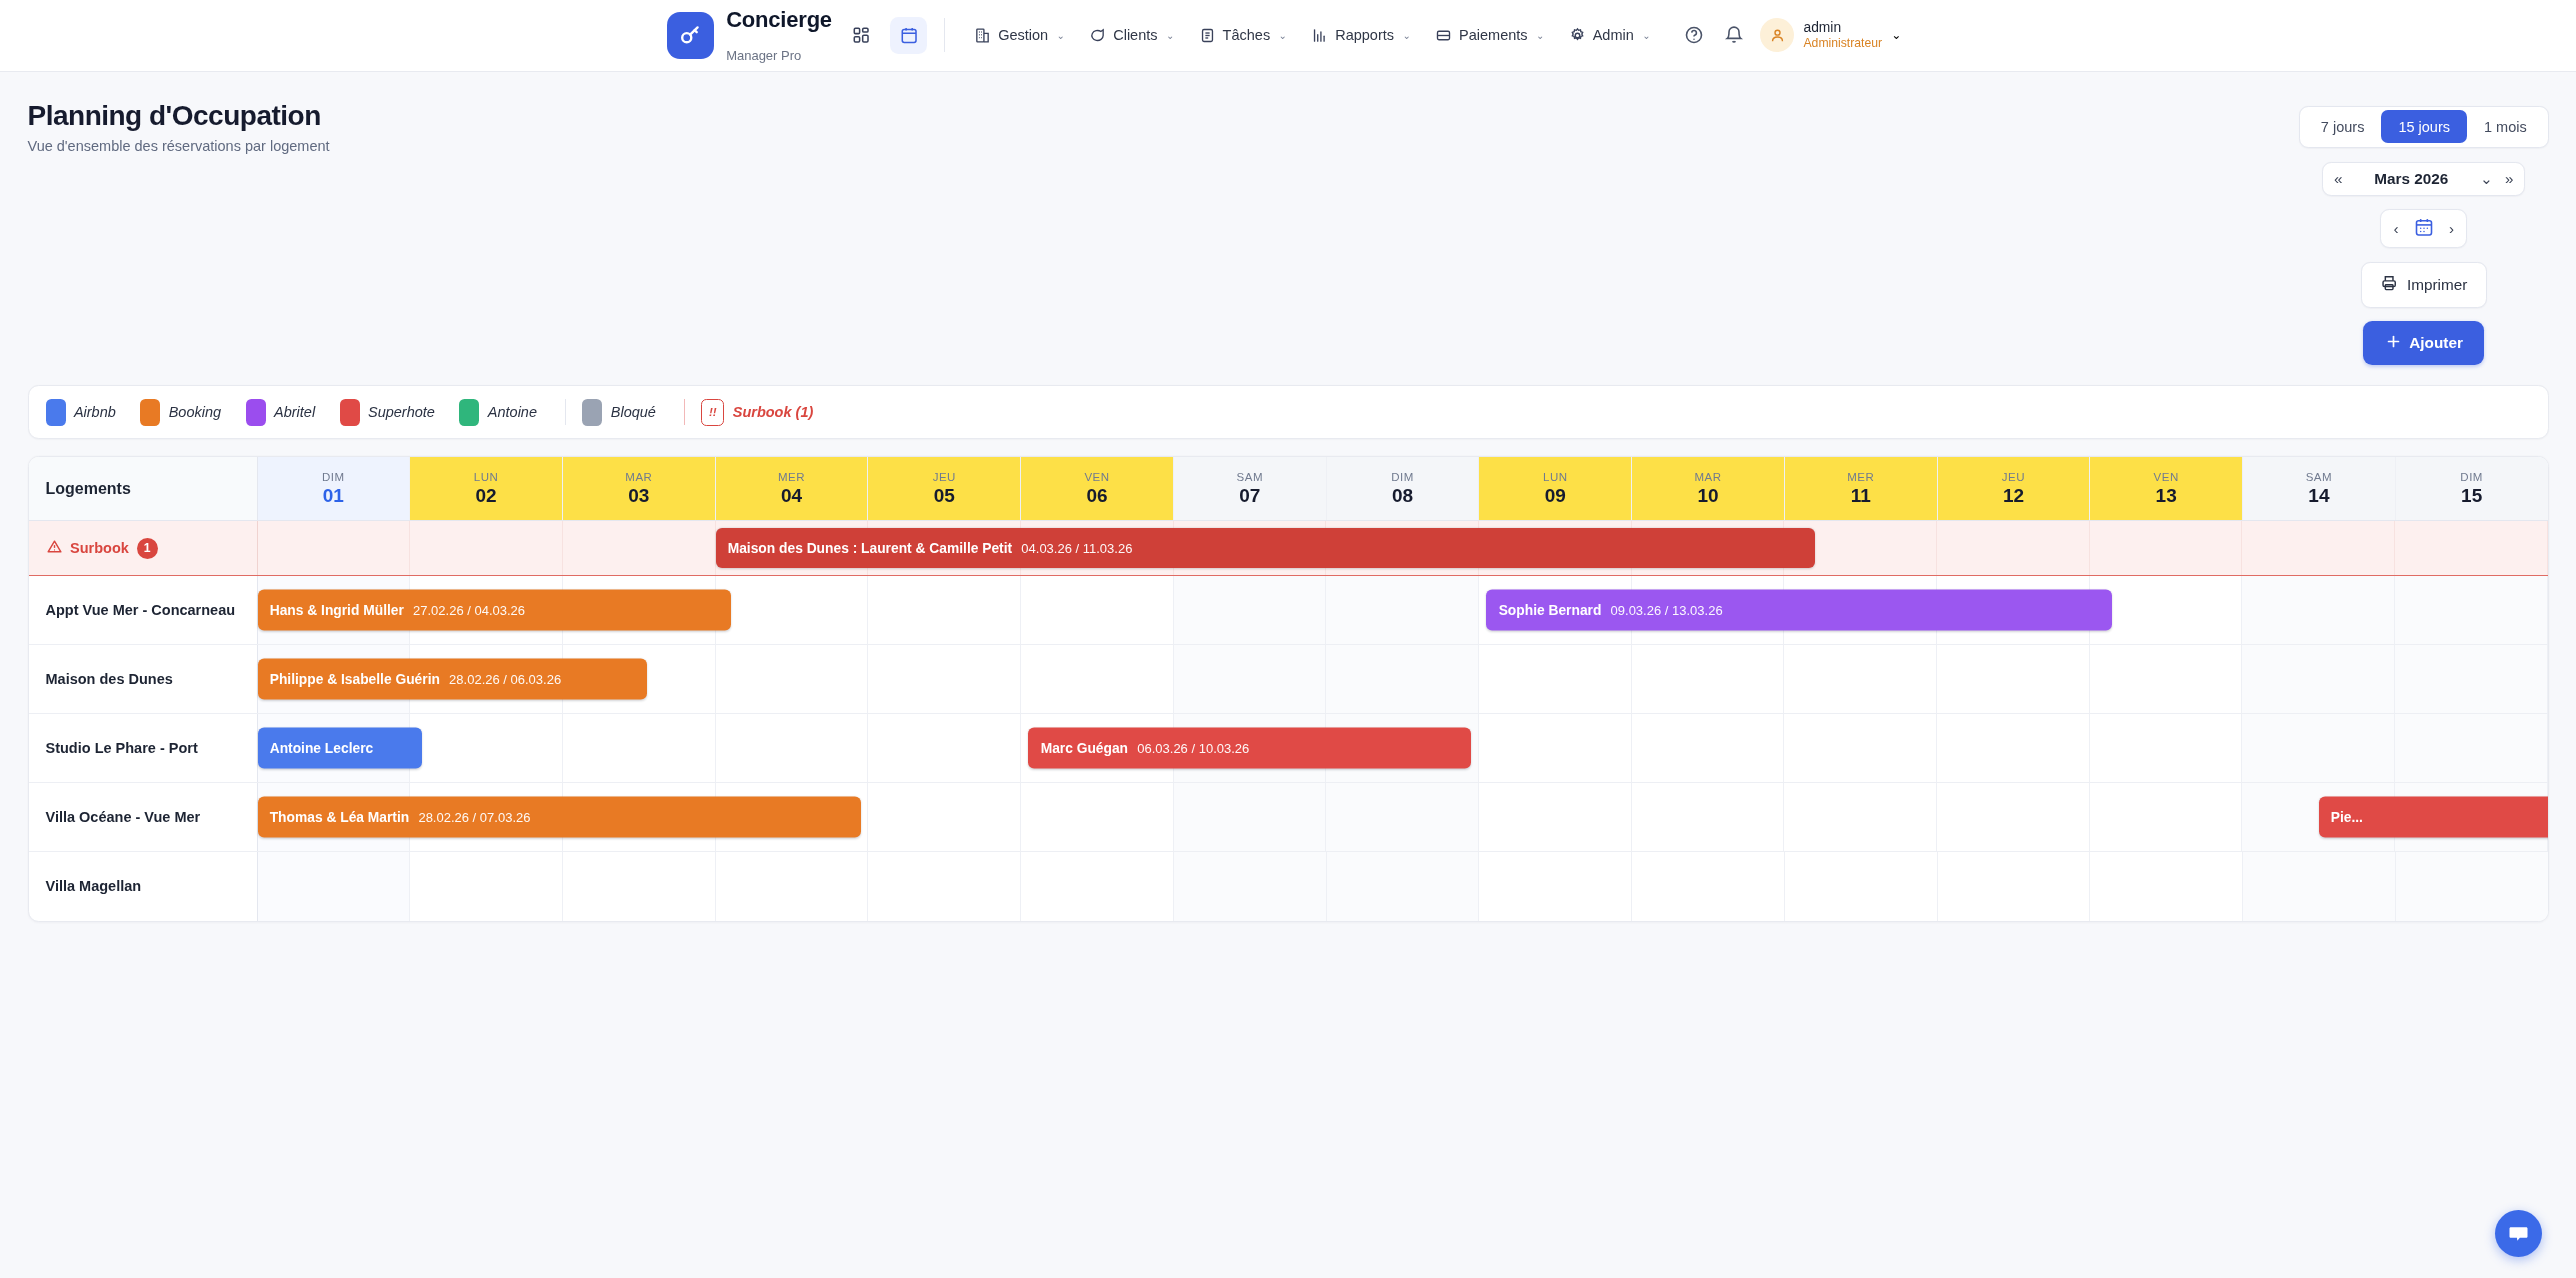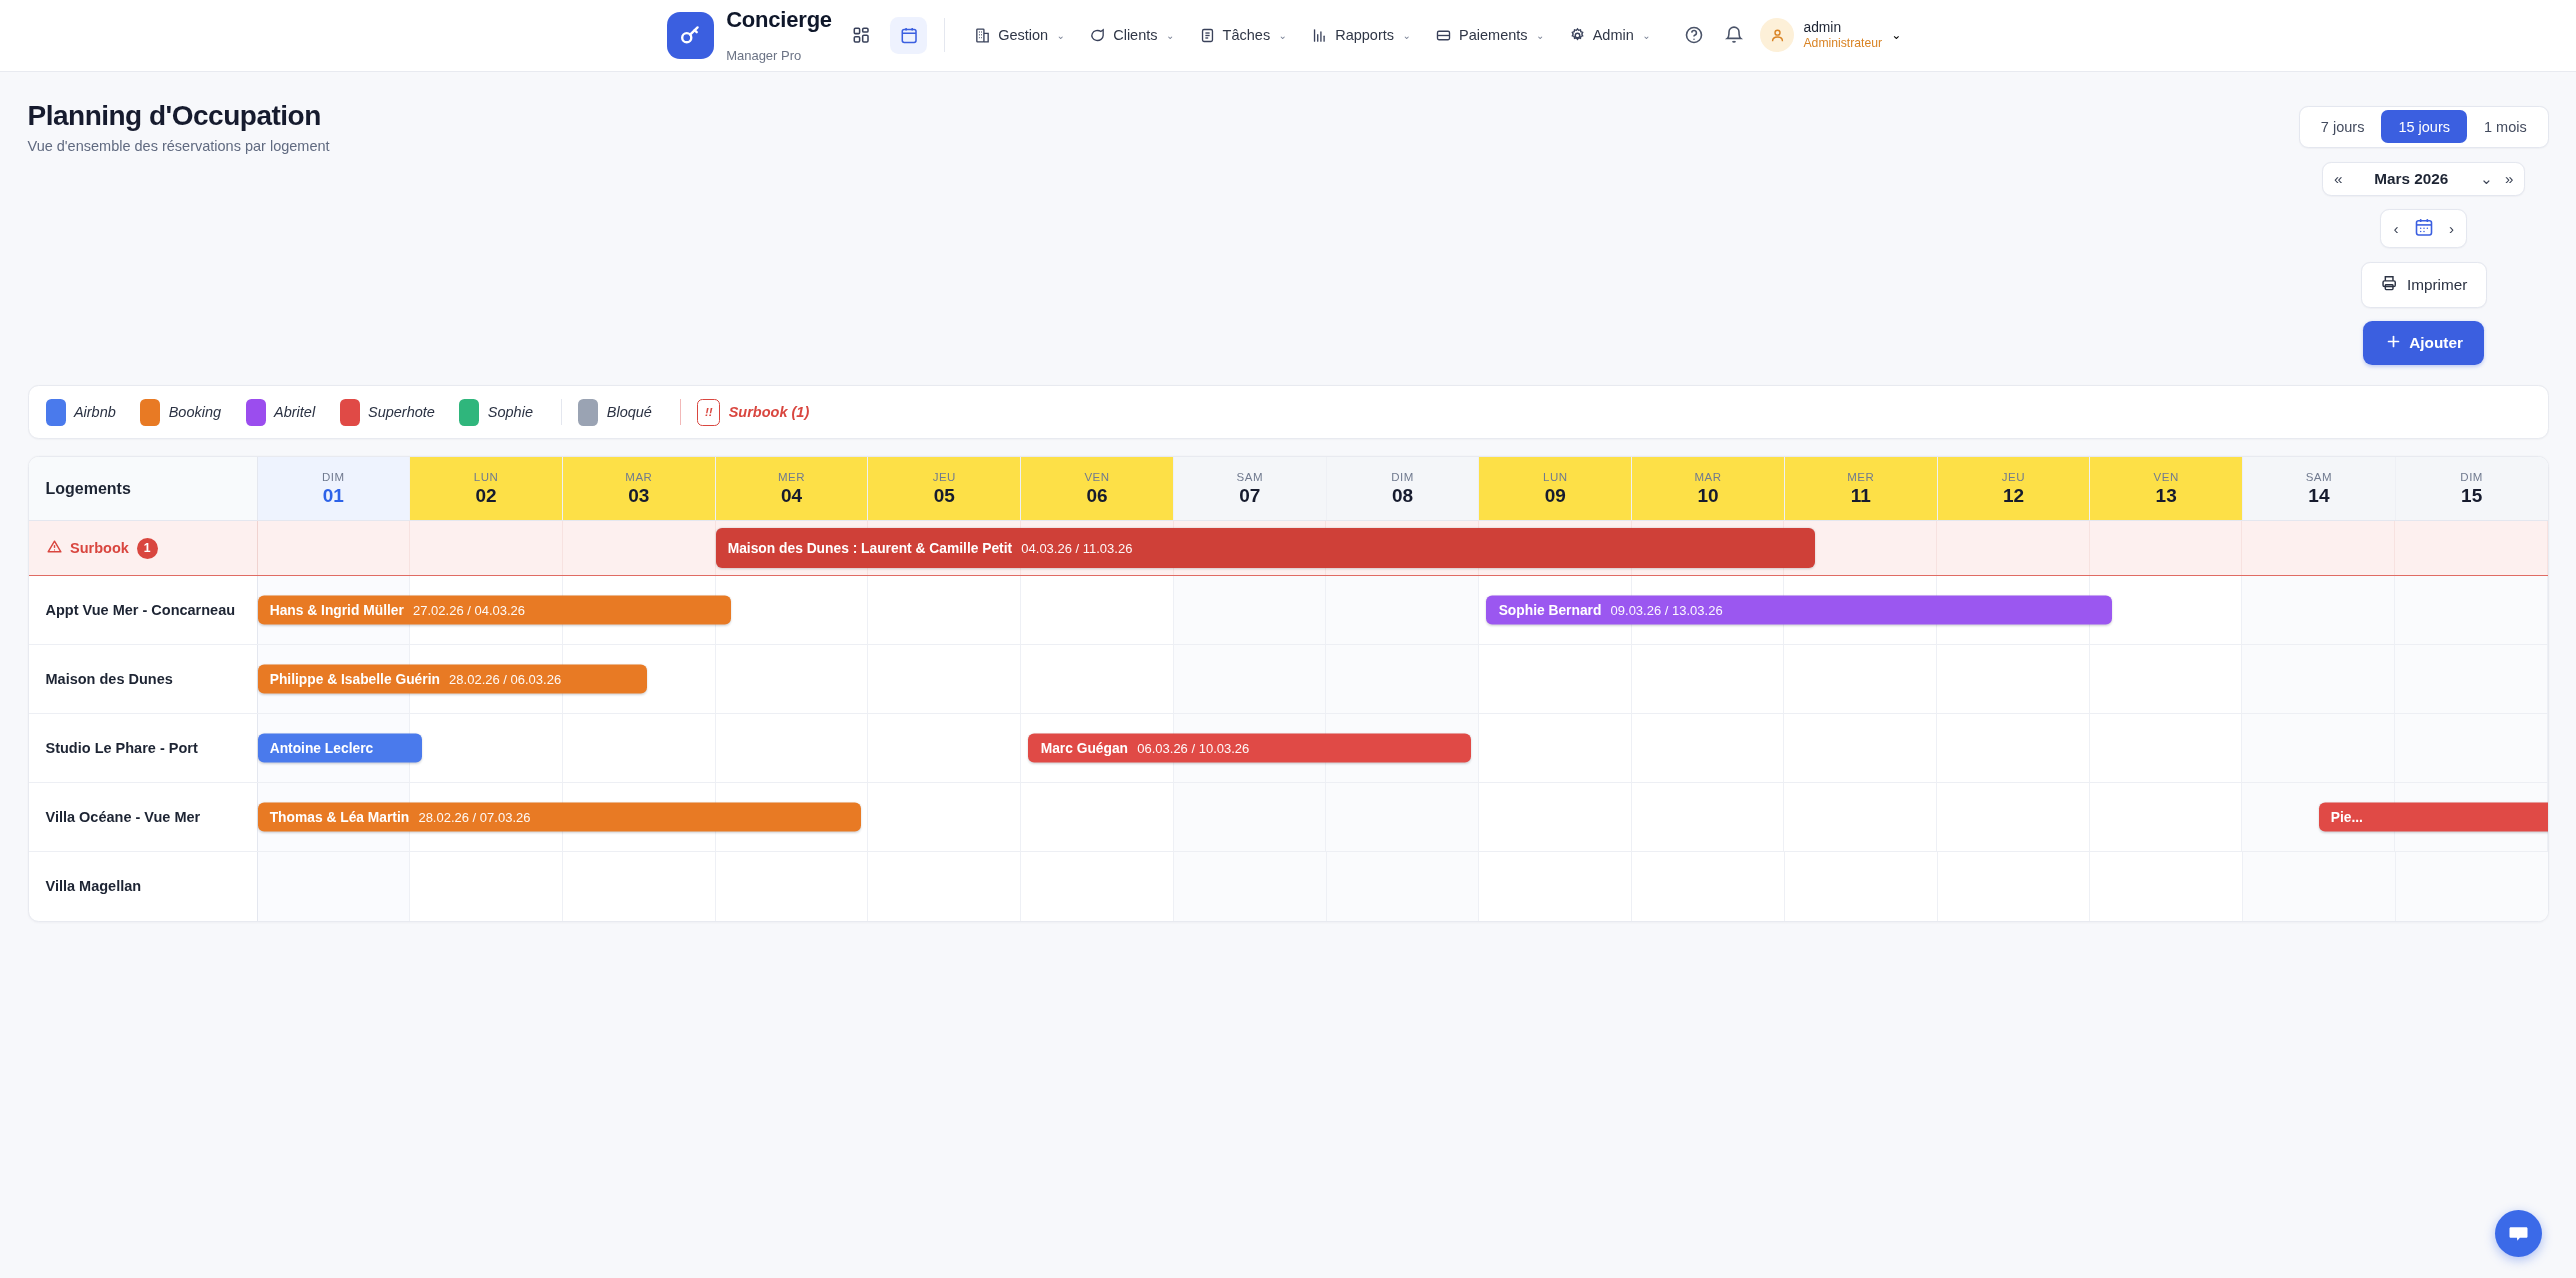--- a/index.html
+++ b/index.html
@@ -170,21 +170,21 @@
   
   .prow { height: 69px; border-bottom: 0.8px solid #edeff4; }
   .prow:last-child { border-bottom: none; }
   .prow .rowlabel { font-size: 14.5px; font-weight: 700; color: #1d2433; line-height: 1.3; }
   .prow .daycell.wk { background: #fafbfd; }
   .prow .daycell.today { background: #fafbfe; }
 
   
   .bar {
     position: absolute; top: 50%; transform: translateY(-50%);
-    height: 29px; border-radius: 6.1px;
+    height: 41px; border-radius: 6.1px;
     display: flex; align-items: center; padding: 0 12.2px; gap: 9.2px;
     color: #fff; overflow: hidden; white-space: nowrap;
     box-shadow: 0 0.8px 2.3px rgba(18,24,40,.18);
   }
   .bar .who { font-size: 13.8px; font-weight: 700; }
   .bar .when { font-size: 13px; font-weight: 400; opacity: .96; }
   .bar.sur { height: 40px; font-size: 13.8px; }
   .bar.sur .who { font-weight: 700; }
 
   
@@ -404,21 +404,21 @@
   <div class="lg-item">
     <span class="sw" style="background:#9b4dee"></span>
     <span class="lg-label">Abritel</span>
   </div>
   <div class="lg-item">
     <span class="sw" style="background:#e04a46"></span>
     <span class="lg-label">Superhote</span>
   </div>
   <div class="lg-item">
     <span class="sw" style="background:#2fb67c"></span>
-    <span class="lg-label">Sophie</span>
+    <span class="lg-label">Antoine</span>
   </div>
   <div class="lg-sep"></div>
   <div class="lg-item">
     <span class="sw" style="background:#9aa3b3"></span>
     <span class="lg-label">Bloqué</span>
   </div>
   <div class="lg-sep red"></div>
   <div class="lg-item">
     <span class="sur-box">!!</span>
     <span class="sur-label">Surbook (1)</span>

